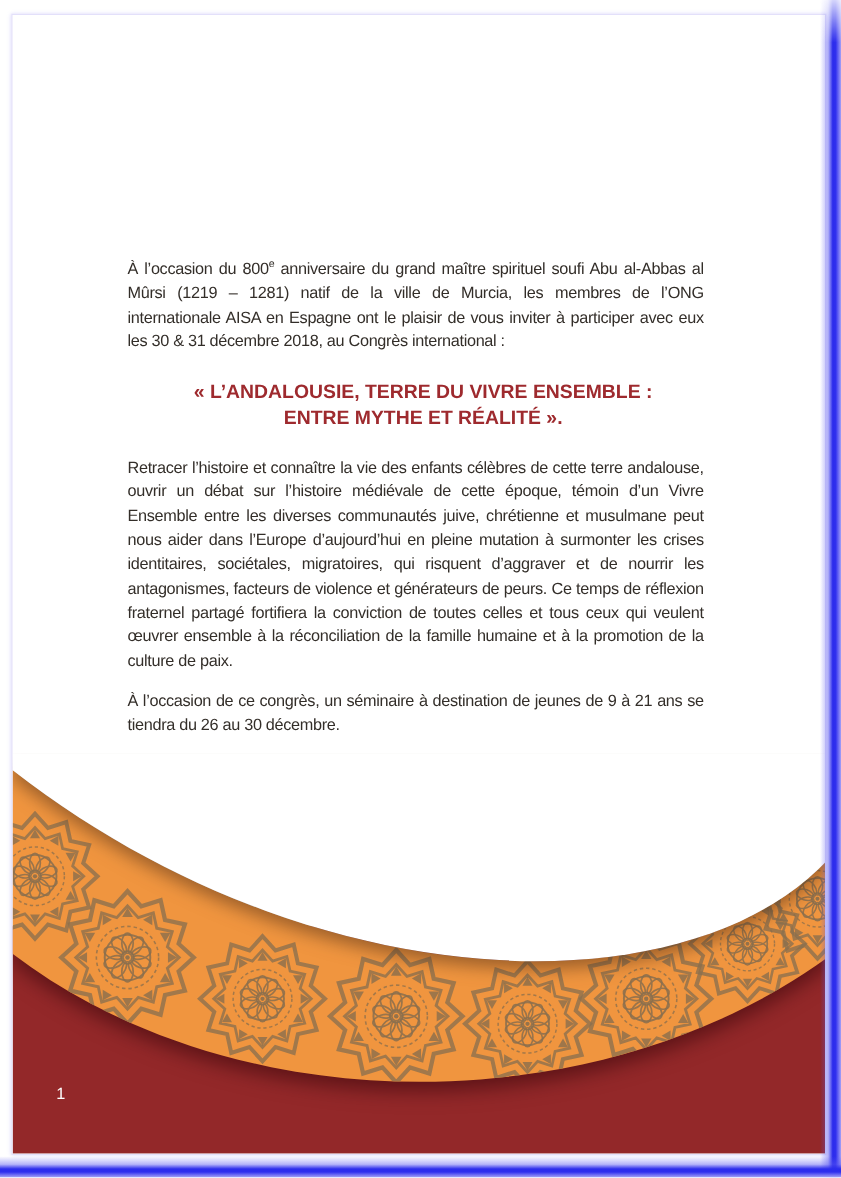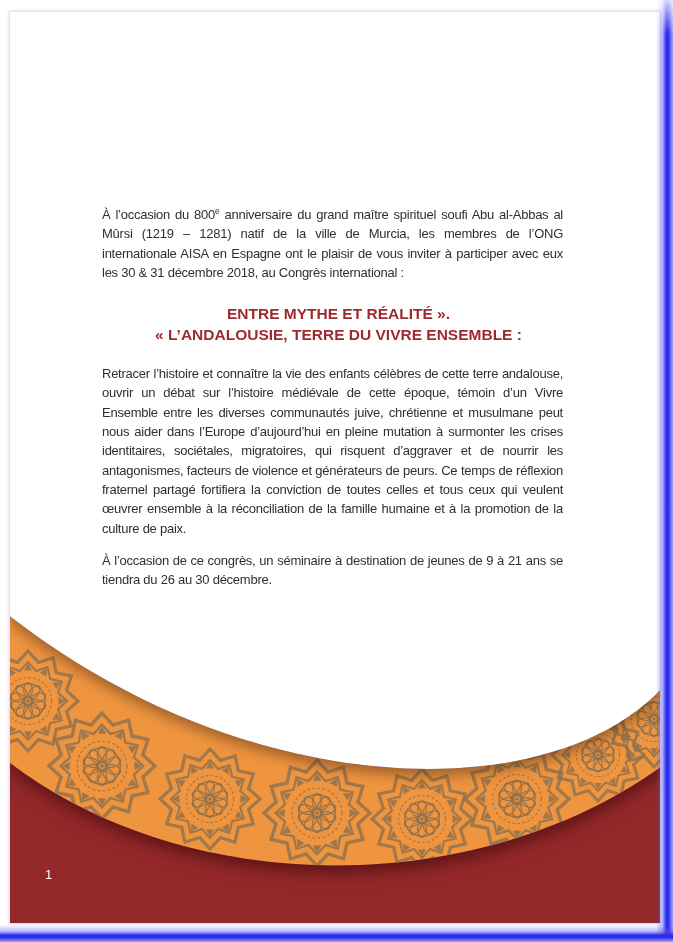--- a/index.html
+++ b/index.html
@@ -56,22 +56,22 @@
 
 <div class="canvas">
 
   <div class="sheet">
 
     <div class="content">
 
       <p class="para"><span>À l’occasion du 800</span><sup>e</sup><span> anniversaire du grand maître spirituel soufi Abu al-Abbas al Mûrsi (1219 – 1281) natif de la ville de Murcia, les membres de l’ONG internationale AISA en Espagne ont le plaisir de vous inviter à participer avec eux les 30 &amp; 31 décembre 2018, au Congrès international :</span></p>
 
       <h2 class="congress-title">
+        <span class="tl">« L’ANDALOUSIE, TERRE DU VIVRE ENSEMBLE :</span>
         <span class="tl">ENTRE MYTHE ET RÉALITÉ ».</span>
-        <span class="tl">« L’ANDALOUSIE, TERRE DU VIVRE ENSEMBLE :</span>
       </h2>
 
       <p class="para">Retracer l’histoire et connaître la vie des enfants célèbres de cette terre andalouse, ouvrir un débat sur l’histoire médiévale de cette époque, témoin d’un Vivre Ensemble entre les diverses communautés juive, chrétienne et musulmane peut nous aider dans l’Europe d’aujourd’hui en pleine mutation à surmonter les crises identitaires, sociétales, migratoires, qui risquent d’aggraver et de nourrir les antagonismes, facteurs de violence et générateurs de peurs. Ce temps de réflexion fraternel partagé fortifiera la conviction de toutes celles et tous ceux qui veulent œuvrer ensemble à la réconciliation de la famille humaine et à la promotion de la culture de paix.</p>
 
       <p class="para">À l’occasion de ce congrès, un séminaire à destination de jeunes de 9 à 21 ans se tiendra du 26 au 30 décembre.</p>
 
     </div>
 
     <svg class="band" viewBox="0 0 652 320" width="652" height="320" xmlns="http://www.w3.org/2000/svg">
       <defs>

